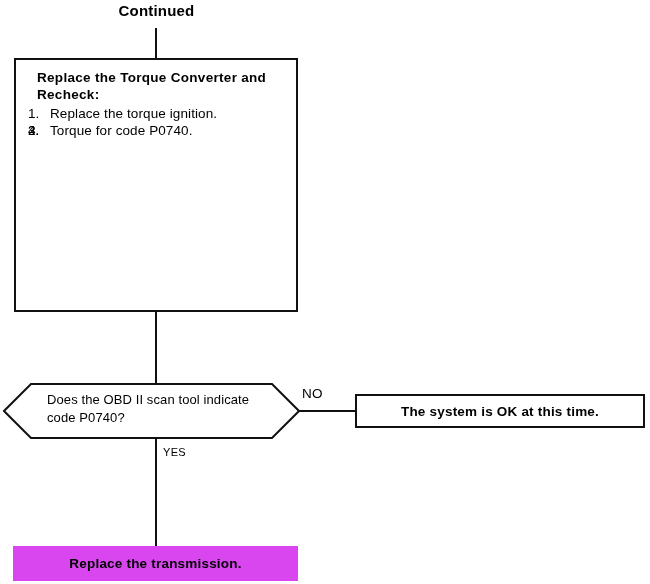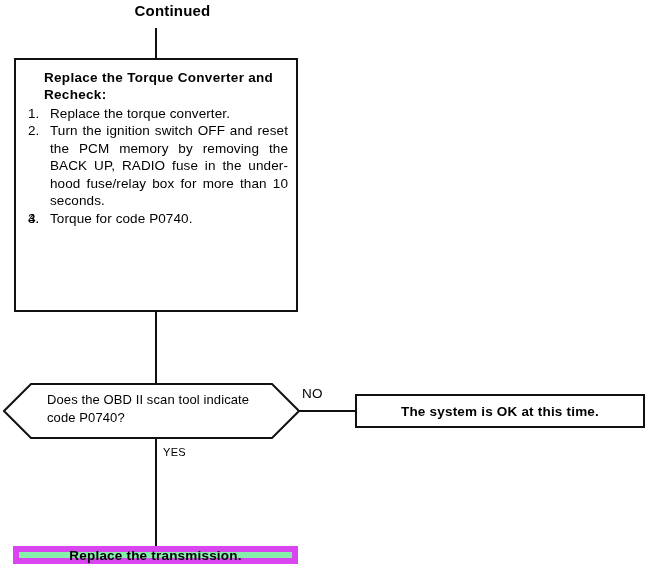--- a/index.html
+++ b/index.html
@@ -23,21 +23,21 @@
   }
   .hline {
     position: absolute;
     height: 2px;
     background: #111111;
   }
 
   
   #continued-label {
     position: absolute;
-    left: 16px;
+    left: 0;
     top: 2px;
     width: 313px;
     text-align: center;
     font-size: 15px;
     font-weight: bold;
     letter-spacing: 0.2px;
   }
 
   
   #action-box {
@@ -51,21 +51,21 @@
     background: #ffffff;
   }
   #action-box .inner {
     padding: 9px 8px 4px 12px;
   }
   .box-heading {
     font-size: 13.5px;
     font-weight: bold;
     line-height: 1.28;
     letter-spacing: 0.3px;
-    margin: 0 0 1px 16px;
+    margin: 0 0 1px 9px;
   }
   ol.steps {
     list-style: none;
     margin: 0;
     padding: 0;
   }
   ol.steps > li {
     position: relative;
     padding-left: 22px;
     font-size: 13.5px;
@@ -133,24 +133,24 @@
     background: #ffffff;
     display: flex;
     align-items: center;
     justify-content: center;
   }
   #replace-trans-box {
     position: absolute;
     left: 13px;
     top: 546px;
     width: 285px;
-    height: 18px;
-    border: 6px solid #d946ef;
+    height: 35px;
+    border: 2px solid #d946ef;
     box-sizing: border-box;
-    background: #86efac;
+    background: #d946ef;
     display: flex;
     align-items: center;
     justify-content: center;
   }
   .result-text {
     font-size: 13.5px;
     font-weight: bold;
     letter-spacing: 0.2px;
   }
 </style>
@@ -160,25 +160,24 @@
 <div id="continued-label">Continued</div>
 
 <div class="vline" style="left:155px; top:28px; height:32px;"></div>
 
 <div id="action-box">
   <div class="inner">
     <div class="box-heading">Replace the Torque Converter and Recheck:</div>
     <ol class="steps">
       <li>
         <span class="num">1.</span>
-        <span>Replace the torque converter.</span>
+        <span>Replace the torque ignition.</span>
       </li>
       <li>
         <span class="num">2.</span>
-        <span>Turn the ignition switch OFF and reset the PCM memory by removing the BACK UP, RADIO fuse in the under-hood fuse/relay box for more than 10 seconds.</span>
       </li>
       <li>
         <span class="num">3.</span>
       </li>
       <li>
         <span class="num">4.</span>
         <span>Torque for code P0740.</span>
       </li>
     </ol>
   </div>

